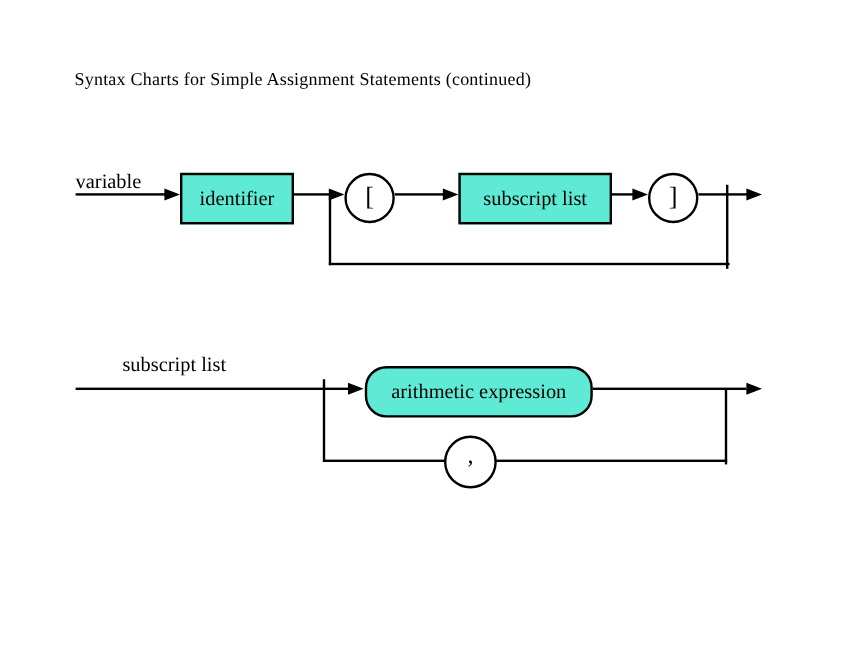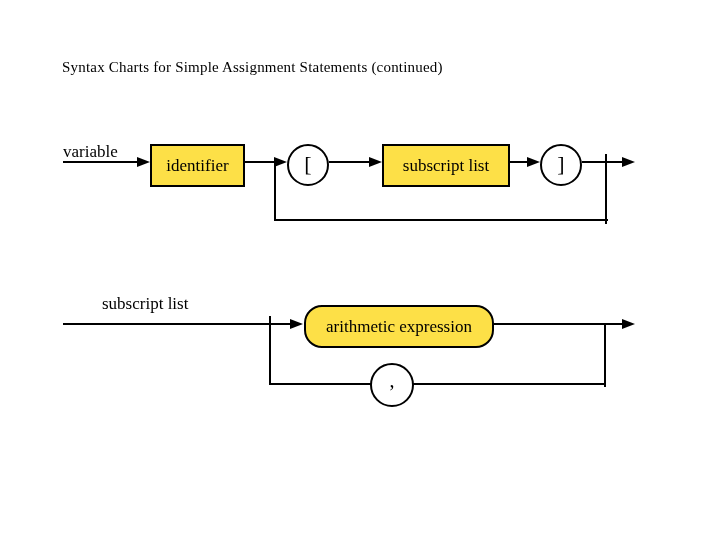--- a/index.html
+++ b/index.html
@@ -46,21 +46,21 @@
     width: 0;
     height: 0;
     border-top: 5px solid transparent;
     border-bottom: 5px solid transparent;
     border-left: 13px solid #000000;
   }
   .node-box {
     position: absolute;
     box-sizing: border-box;
     border: 2px solid #000000;
-    background: #fde047;
+    background: #5eead4;
     display: flex;
     align-items: center;
     justify-content: center;
     font-size: 17px;
     white-space: nowrap;
   }
   .node-circle {
     position: absolute;
     box-sizing: border-box;
     border: 2px solid #000000;

